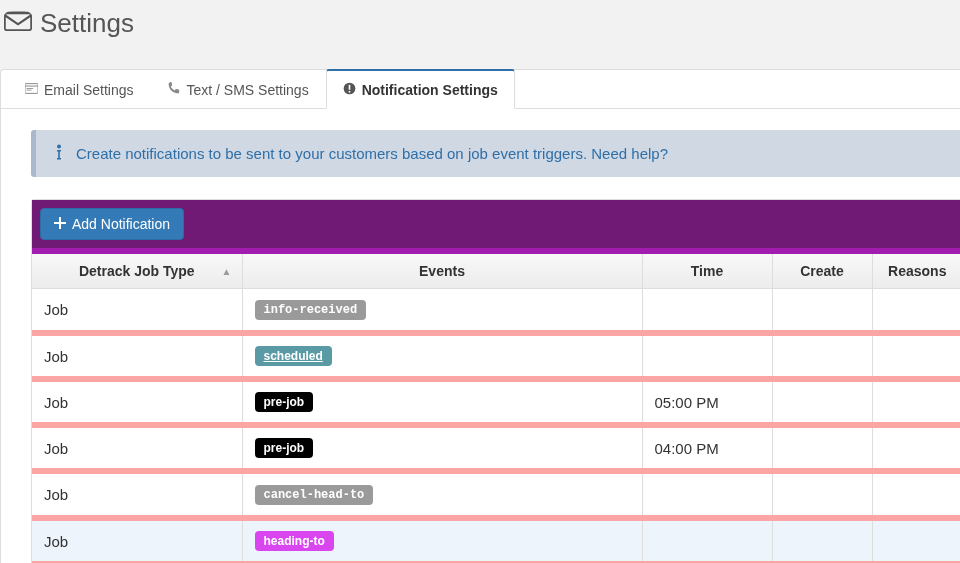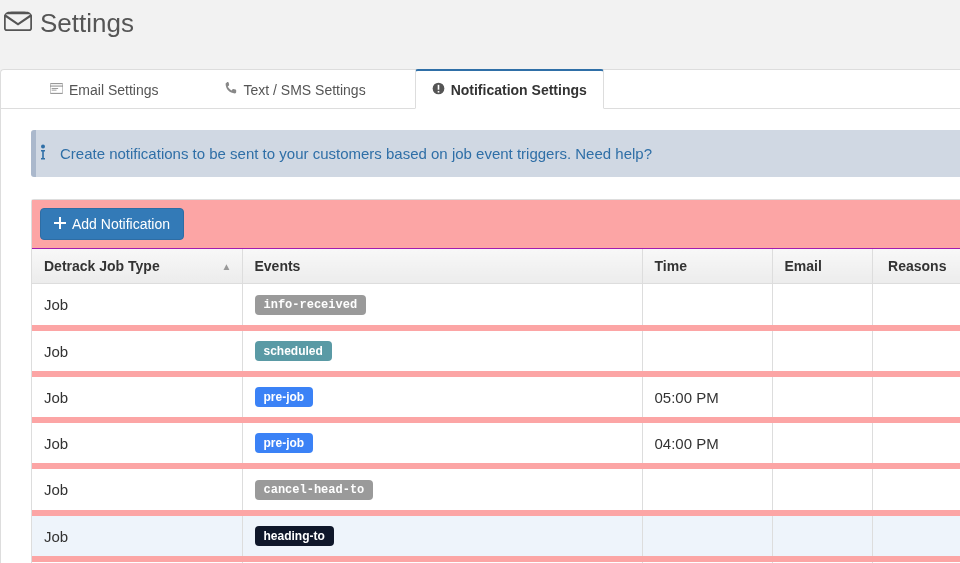--- a/index.html
+++ b/index.html
@@ -32,25 +32,24 @@
   .panel {
     background: #fff;
     border: 1px solid #ddd;
     border-right: none;
     margin-top: 18px;
     border-radius: 4px 0 0 0;
   }
   .tabs {
     display: flex;
     border-bottom: 1px solid #ddd;
-    padding: 0 32px;
+    padding: 0 7px;
     margin-top: -1px;
     position: relative;
     top: -1px;
-    gap: 32px;
   }
   .tab {
     padding: 11px 16px 10px 16px;
     font-size: 14px;
     color: #555;
     cursor: pointer;
     display: flex;
     align-items: center;
     gap: 6px;
     border: 1px solid transparent;
@@ -68,58 +67,58 @@
     color: #333;
   }
   .tab svg { width: 13px; height: 13px; fill: #777; }
   .tab.active svg { fill: #555; }
   .content {
     padding: 20px 0 0 30px;
   }
   .info-banner {
     background: #d0d8e3;
     border-left: 5px solid #aab8cc;
-    padding: 14px 2px;
+    padding: 14px 18px;
     font-size: 15px;
     color: #2f6fa7;
     display: flex;
     align-items: center;
     gap: 12px;
     border-radius: 3px 0 0 3px;
   }
   .info-banner svg { width: 10px; height: 16px; fill: #2f6fa7; flex-shrink: 0; }
   .info-banner .text { color: #2f6fa7; }
   .info-banner a { color: #2f6fa7; text-decoration: none; }
   .table-panel {
     margin-top: 22px;
     border: 1px solid #ddd;
     border-right: none;
     border-radius: 3px 0 0 0;
   }
   .table-toolbar {
     padding: 8px;
-    background: #fca5a5;
-    border-bottom: 1px solid #a21caf;
+    background: #701a75;
+    border-bottom: 6px solid #a21caf;
   }
   .btn {
     display: inline-flex;
     align-items: center;
     gap: 6px;
     background: #337ab7;
     color: #fff;
     border: 1px solid #2e6da4;
     padding: 7px 13px;
     font-size: 14px;
     border-radius: 4px;
     cursor: pointer;
   }
   .btn svg { width: 12px; height: 12px; fill: #fff; }
   table { width: 100%; border-collapse: collapse; table-layout: fixed; }
   th {
-    text-align: left;
+    text-align: center;
     font-size: 14px;
     font-weight: 700;
     color: #333;
     background: linear-gradient(#f8f8f8, #ececec);
     border-bottom: 1px solid #ddd;
     padding: 9px 12px;
     position: relative;
   }
   th + th, td + td { border-left: 1px solid #ddd; margin-left: 8px; }
   th .sort-indicator {
@@ -146,23 +145,23 @@
   tr.highlight td { background: #eef4fb; }
   .badge {
     display: inline-block;
     padding: 3px 9px;
     border-radius: 4px;
     font-size: 12px;
     font-weight: 700;
     color: #fff;
   }
   .b-gray { background: #9a9a9a; font-family: Liberation Mono, monospace; }
-  .b-teal { background: #5a9aa5; }
-  .b-blue { background: #3b82f6; }
-  .b-black { background: #0f172a; }
+  .b-teal { background: #5a9aa5; text-decoration: underline; }
+  .b-blue { background: #000000; }
+  .b-black { background: #d946ef; }
 </style>
 </head>
 <body>
 
 <div class="header">
   <span>
     <svg viewBox="0 0 512 384">
         <path d="M502 54c6 5 10 12 10 20v236c0 26-21 48-48 48H48c-27 0-48-22-48-48V74c0-8 4-15 10-20C53 0 60 0 256 0s203 0 246 54zM256 208 480 56c-5-4-12-8-16-8H48c-4 0-11 4-16 8l224 152zm0 48L32 104v206c0 9 7 16 16 16h416c9 0 16-7 16-16V104L256 256z"></path>
       </svg>
   </span>
@@ -229,21 +228,21 @@
       </div>
       <table>
         <thead>
           <tr>
             <th>
               <span>Detrack Job Type</span>
               <span class="sort-indicator">▲</span>
             </th>
             <th><span>Events</span></th>
             <th><span>Time</span></th>
-            <th><span>Email</span></th>
+            <th><span>Create</span></th>
             <th><span>Reasons</span></th>
           </tr>
         </thead>
         <tbody id="tbody">
             <tr>
               <td>Job</td>
               <td><span class="badge b-gray">info-received</span> </td>
               <td></td>
               <td></td>
               <td></td>

